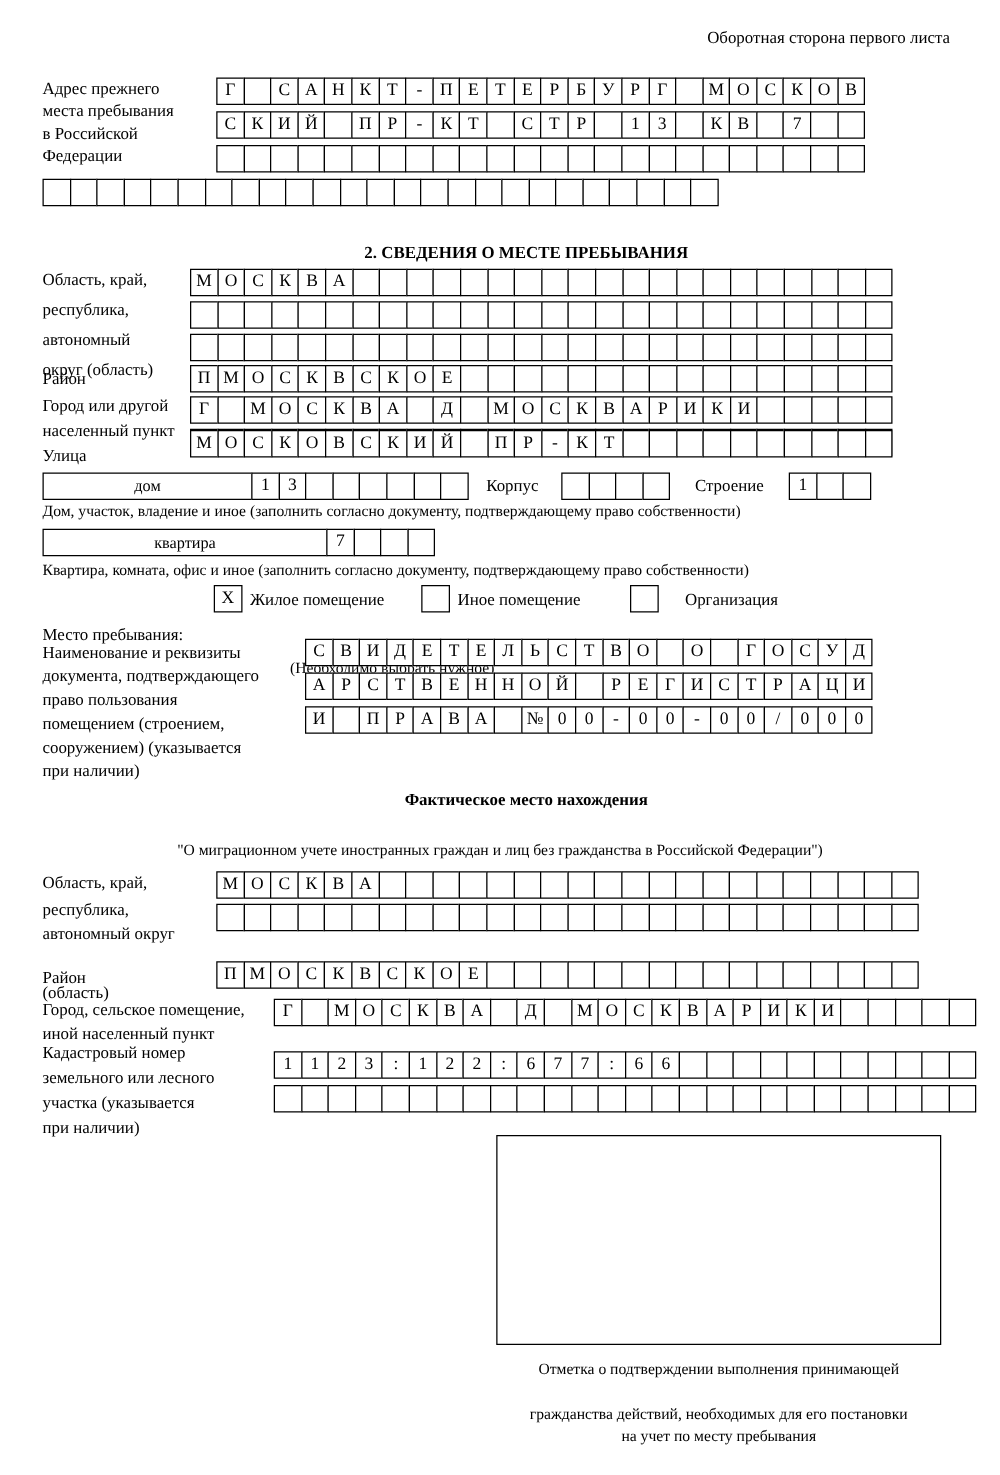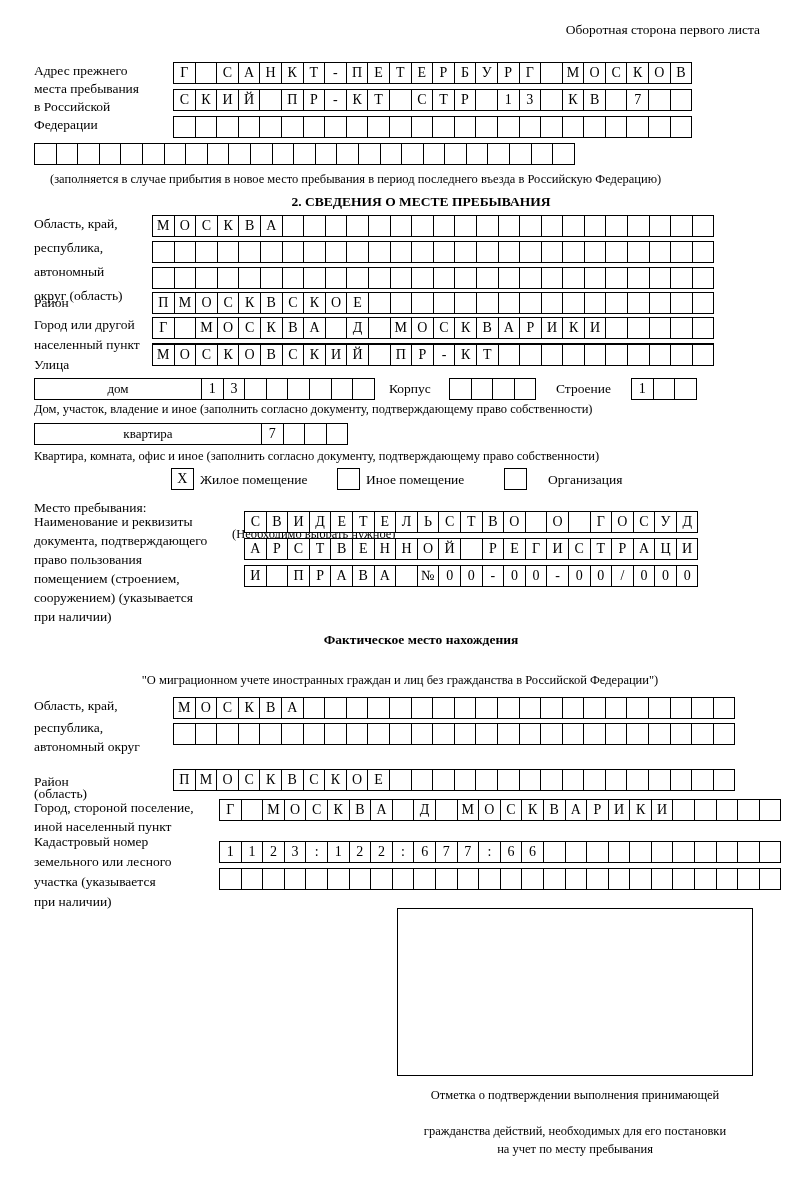--- a/index.html
+++ b/index.html
@@ -160,21 +160,20 @@
       <div class="cell"></div>
       <div class="cell"></div>
       <div class="cell"></div>
       <div class="cell"></div>
       <div class="cell"></div>
       <div class="cell"></div>
       <div class="cell"></div>
       <div class="cell"></div>
     </div>
 
-  <div class="txt-s" style="left:50px;top:172px;">(заполняется в случае прибытия в новое место пребывания в период последнего въезда в Российскую Федерацию)</div>
 
   <div class="txt bold" style="left:0;top:194px;width:800px;text-align:center;">2. СВЕДЕНИЯ О МЕСТЕ ПРЕБЫВАНИЯ</div>
 
   <div class="txt" style="left:34px;top:216px;">Область, край,</div>
   <div class="txt" style="left:34px;top:240px;">республика,</div>
   <div class="txt" style="left:34px;top:264px;">автономный</div>
   <div class="txt" style="left:34px;top:288px;">округ (область)</div>
 
   <div class="row" style="left:152px;top:215px;">
       <div class="cell filled">М</div>
@@ -589,21 +588,21 @@
       <div class="cell"></div>
       <div class="cell"></div>
       <div class="cell"></div>
       <div class="cell"></div>
       <div class="cell"></div>
       <div class="cell"></div>
       <div class="cell"></div>
       <div class="cell"></div>
     </div>
 
-  <div class="txt" style="left:34px;top:800px;">Город, стороной поселение,</div>
+  <div class="txt" style="left:34px;top:800px;">Город, сельское помещение,</div>
   <div class="txt" style="left:34px;top:819px;">иной населенный пункт</div>
   <div class="row" style="left:219px;top:799px;">
       <div class="cell filled">Г</div>
       <div class="cell"></div>
       <div class="cell filled">М</div>
       <div class="cell filled">О</div>
       <div class="cell filled">С</div>
       <div class="cell filled">К</div>
       <div class="cell filled">В</div>
       <div class="cell filled">А</div>

